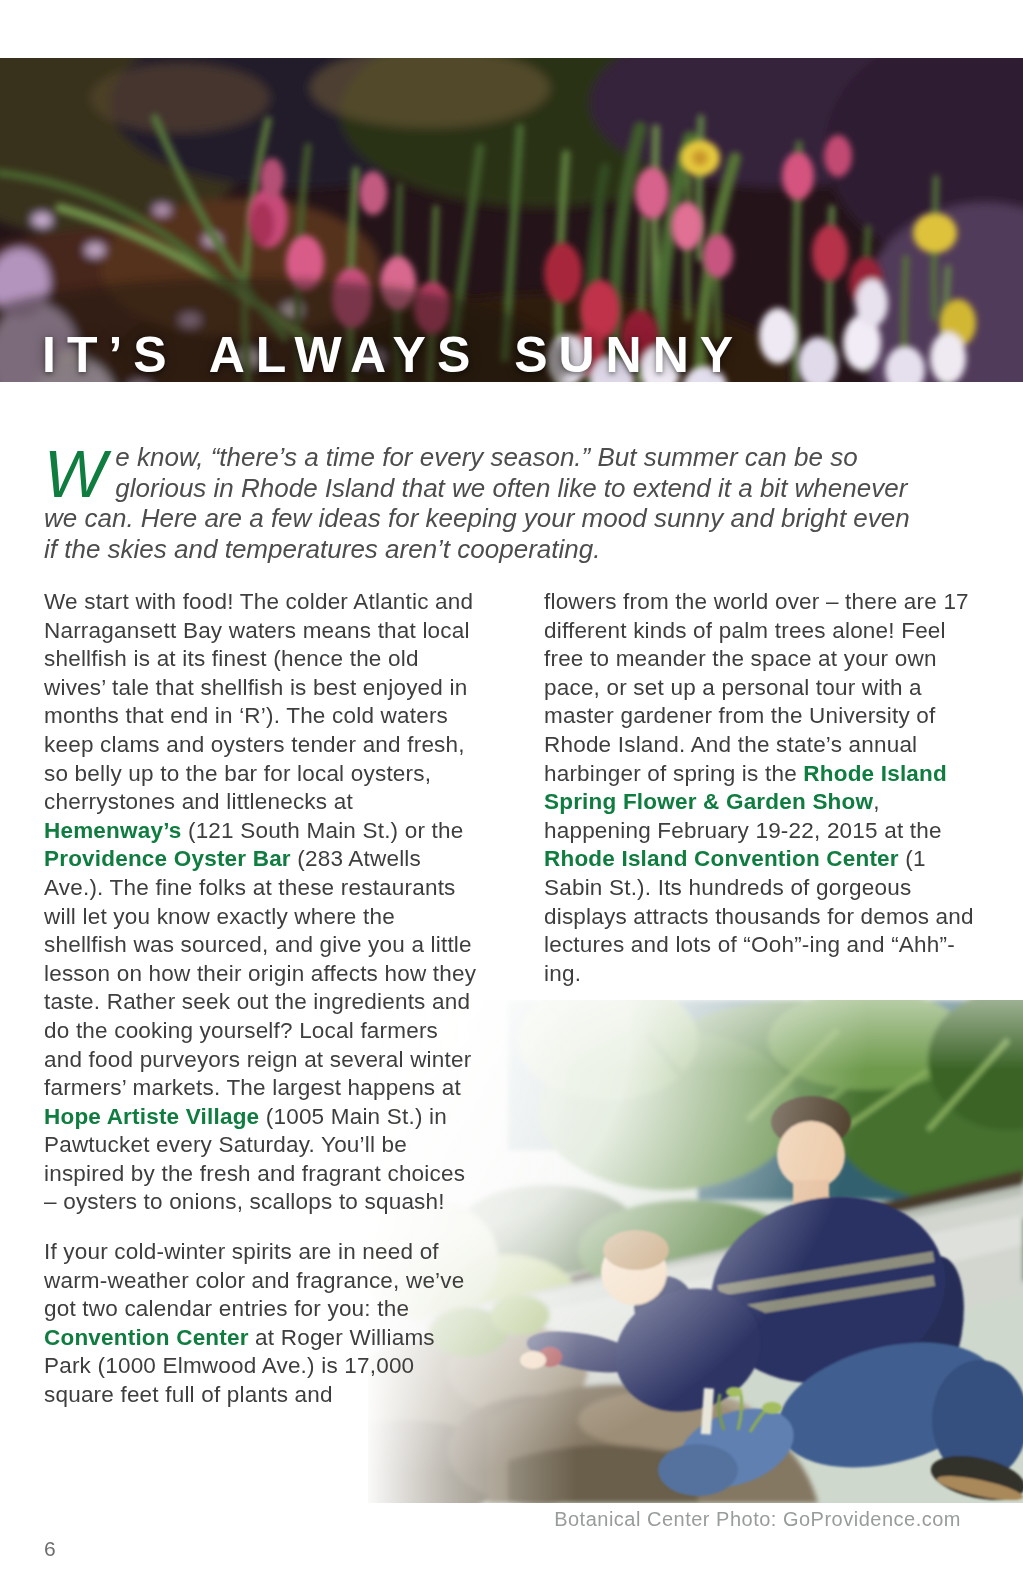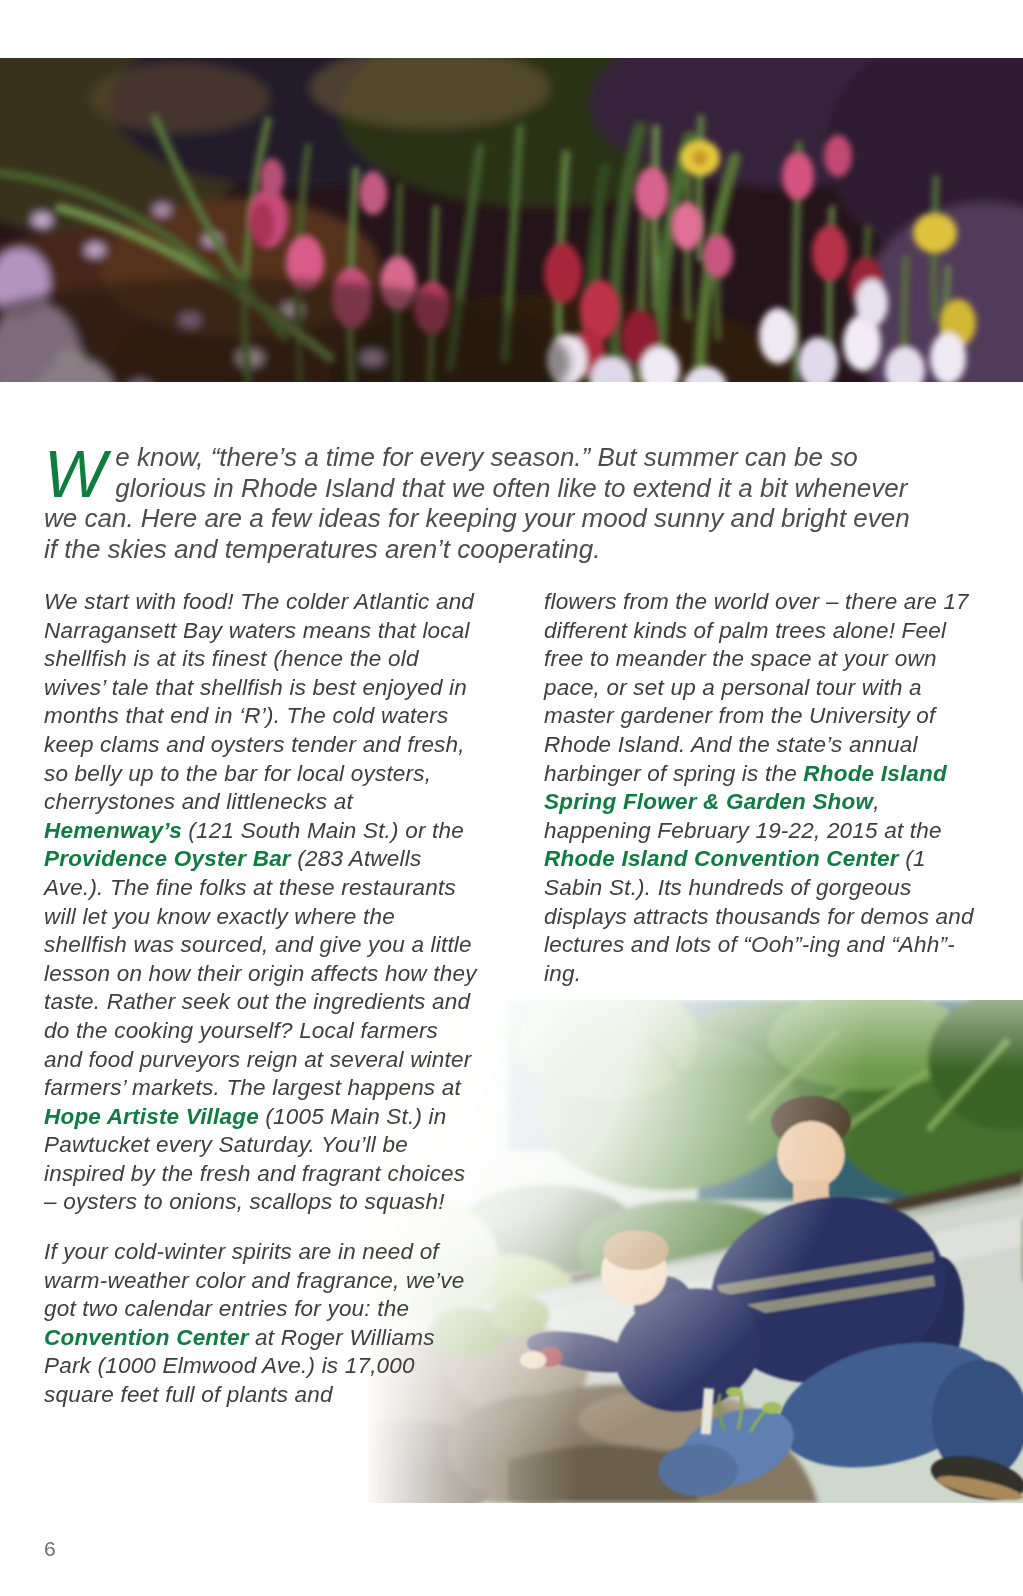--- a/index.html
+++ b/index.html
@@ -13,21 +13,21 @@
         font-size:50px;letter-spacing:.22em;word-spacing:.16em;white-space:nowrap;
         text-shadow:0 2px 5px rgba(0,0,0,.45),0 0 14px rgba(0,0,0,.30);}
   .headline2{position:absolute;top:379px;right:58px;z-index:3;font-weight:700;font-size:58px;
         letter-spacing:.15em;white-space:nowrap;color:var(--headline-green,#0E7F44);}
   .intro{position:absolute;left:44px;top:442px;width:884px;z-index:3;margin:0;
         font-style:italic;font-size:26px;line-height:30.5px;color:var(--intro-text,#4D4D4D);}
   .dropcap{float:left;font-size:66px;line-height:50px;margin:7px 9px 0 0;font-style:italic;
         color:var(--accent-green,#0F7C40);}
   .col{position:absolute;top:588px;z-index:3;font-size:22.5px;line-height:28.6px;
         color:var(--body-text,#3E3E3E);letter-spacing:.2px;}
-  .col p{margin:0 0 21px 0;font-style:italic;}
+  .col p{margin:0 0 21px 0;}
   .col-left{left:44px;width:434px;}
   .col-right{left:544px;width:436px;}
   .hl{font-weight:700;color:var(--accent-green,#0F7C40);}
   .bottom-photo{position:absolute;left:368px;top:1000px;width:655px;height:503px;z-index:1;}
   .bottom-photo svg{display:block;width:100%;height:100%;}
   .fade{position:absolute;left:0;top:0;right:0;bottom:0;
         background:
           linear-gradient(90deg,rgba(255,255,255,.97) 0%,rgba(255,255,255,.55) 12%,rgba(255,255,255,0) 32%),
           radial-gradient(circle at 10% 8%,rgba(255,255,255,.97) 0%,rgba(255,255,255,.85) 26%,rgba(255,255,255,0) 58%),
           linear-gradient(180deg,rgba(255,255,255,.5) 0%,rgba(255,255,255,0) 14%);}
@@ -138,20 +138,21 @@
         <ellipse cx="705" cy="330" rx="22" ry="22" fill="#e4dfee"></ellipse>
         <ellipse cx="778" cy="278" rx="19" ry="28" fill="#eee9f3"></ellipse>
         <ellipse cx="818" cy="305" rx="20" ry="26" fill="#e0daea"></ellipse>
         <ellipse cx="862" cy="285" rx="19" ry="28" fill="#f1ecf6"></ellipse>
         <ellipse cx="905" cy="312" rx="20" ry="24" fill="#e6e0ee"></ellipse>
         <ellipse cx="948" cy="300" rx="18" ry="26" fill="#efeaf2"></ellipse>
         <ellipse cx="872" cy="245" rx="16" ry="24" fill="#e8e2ee"></ellipse>
       </g>
       <ellipse cx="240" cy="305" rx="330" ry="85" fill="#1d1208" opacity=".45" filter="url(#hb2)"></ellipse>
     </svg>
+    <div class="headline1">IT’S ALWAYS SUNNY</div>
   </div>
 
 
   <p class="intro"><span class="dropcap">W</span><span>e know, “there’s a time for every season.” But summer can be so glorious in Rhode Island that we often like to extend it a bit whenever we can. Here are a few ideas for keeping your mood sunny and bright even if the skies and temperatures aren’t cooperating.</span></p>
 
   <div class="col col-left">
     <p><span>We start with food! The colder Atlantic and Narragansett Bay waters means that local shellfish is at its finest (hence the old wives’ tale that shellfish is best enjoyed in months that end in ‘R’). The cold waters keep clams and oysters tender and fresh, so belly up to the bar for local oysters, cherrystones and littlenecks at </span><span class="hl">Hemenway’s</span><span> (121 South Main St.) or the </span><span class="hl">Providence Oyster Bar</span><span> (283 Atwells Ave.). The fine folks at these restaurants will let you know exactly where the shellfish was sourced, and give you a little lesson on how their origin affects how they taste. Rather seek out the ingredients and do the cooking yourself? Local farmers and food purveyors reign at several winter farmers’ markets. The largest happens at </span><span class="hl">Hope Artiste Village</span><span> (1005 Main St.) in Pawtucket every Saturday. You’ll be inspired by the fresh and fragrant choices – oysters to onions, scallops to squash!</span></p>
     <p><span>If your cold-winter spirits are in need of warm-weather color and fragrance, we’ve got two calendar entries for you: the </span><span class="hl">Convention Center</span><span> at Roger Williams Park (1000 Elmwood Ave.) is 17,000 square feet full of plants and</span></p>
   </div>
 
@@ -237,15 +238,16 @@
         <path d="M370 430 q6 -24 2 -40" stroke="#8fae52" stroke-width="3" fill="none"></path>
         <path d="M382 432 q12 -20 22 -28" stroke="#8fae52" stroke-width="3" fill="none"></path>
         <path d="M356 430 q-8 -22 -4 -36" stroke="#7d9a4a" stroke-width="3" fill="none"></path>
         <ellipse cx="404" cy="408" rx="10" ry="6" fill="#a3bd5f"></ellipse>
         <ellipse cx="366" cy="392" rx="8" ry="5" fill="#a3bd5f"></ellipse>
       </g>
     </svg>
     <div class="fade"></div>
   </div>
 
+  <div class="bottom-caption">Botanical Center Photo: GoProvidence.com</div>
   <div class="page-number">6</div>
 
 </div>
 
 </body></html>

